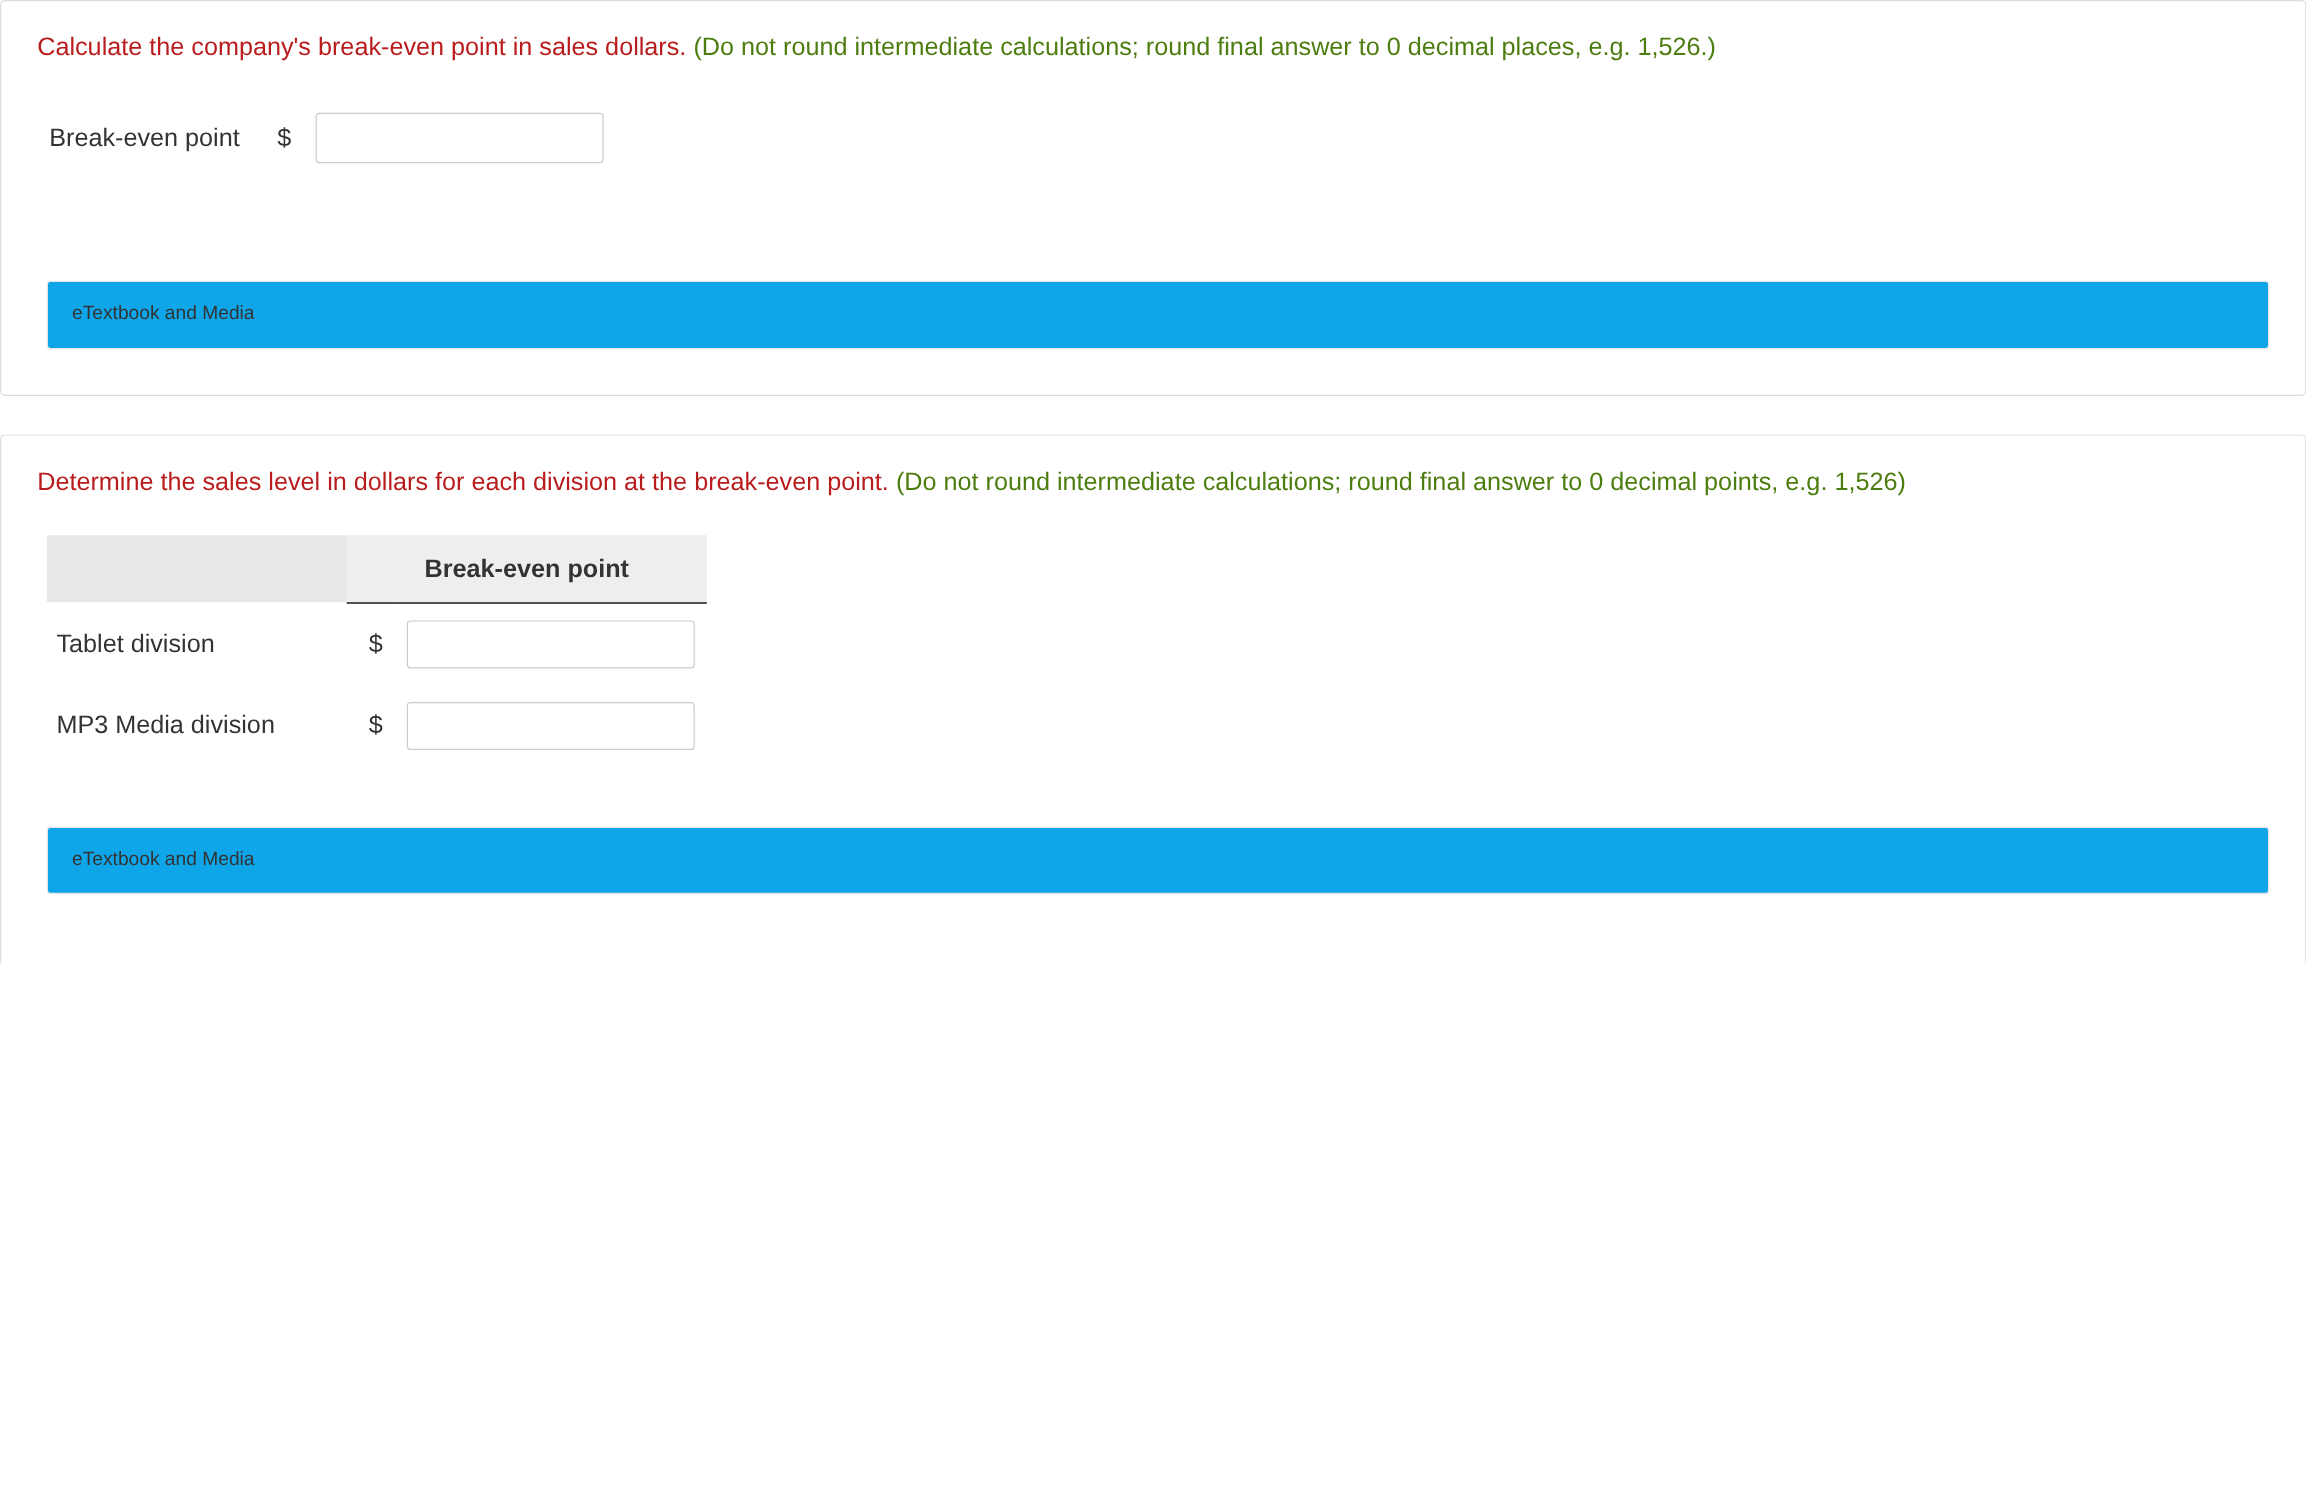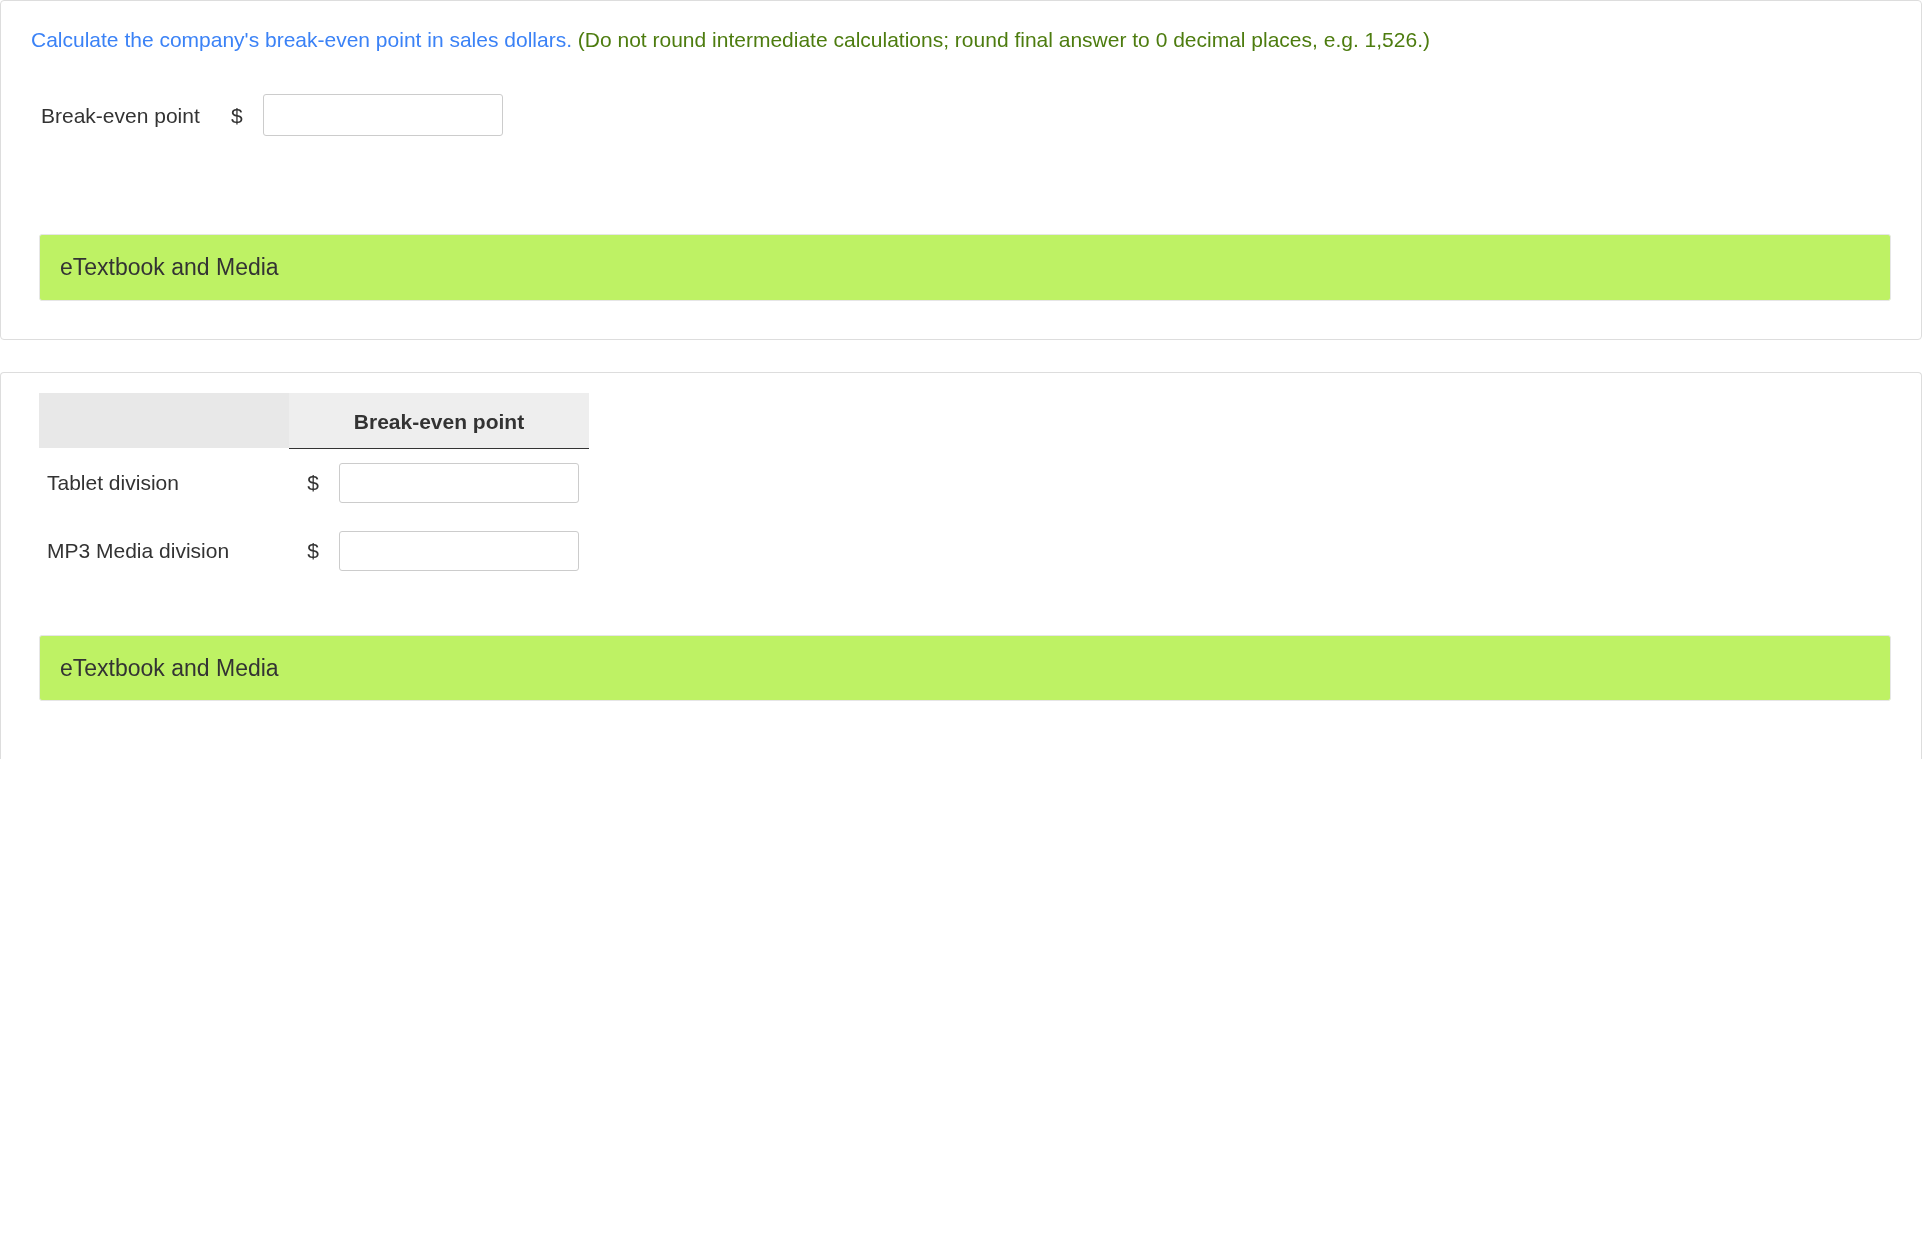--- a/index.html
+++ b/index.html
@@ -18,21 +18,21 @@
       border: 1px solid #ddd;
       border-radius: 4px;
       margin: 0 0 32px 0;
       padding: 0;
       background: #fff;
     }
     .question-prompt {
       padding: 24px 30px 10px 30px;
     }
     .prompt-text {
-      color: #3b82f6;
+      color: #b91c1c;
       display: inline;
     }
     .prompt-hint {
       color: #4d7c0f;
       display: inline;
     }
     .answer-area {
       padding: 30px 30px 40px 40px;
     }
     .answer-row {
@@ -53,25 +53,25 @@
       width: 240px;
       height: 42px;
       border: 1px solid #ccc;
       border-radius: 3px;
       padding: 6px 10px;
       font-size: 18px;
       background: #fff;
     }
     .etextbook-bar {
       margin: 40px 30px 38px 38px;
-      background: #bef264;
+      background: #0ea5e9;
       border: 1px solid #e6e6e6;
       border-radius: 3px;
       padding: 16px 20px;
-      font-size: 23px;
+      font-size: 16px;
       color: #333;
       cursor: pointer;
     }
     .table-container {
       padding: 20px 30px 10px 38px;
     }
     .answer-table {
       border-collapse: collapse;
     }
     .answer-table th {
@@ -133,20 +133,23 @@
     <div class="answer-row">
       <span class="answer-label">Break-even point</span>
       <span class="currency-symbol">$</span>
       <input type="text" class="answer-input" value="" style="">
     </div>
   </div>
   <div class="etextbook-bar">eTextbook and Media</div>
 </div>
 
 <div class="question-block second-block">
+  <div class="question-prompt">
+    <span class="prompt-text">Determine the sales level in dollars for each division at the break-even point. </span><span class="prompt-hint">(Do not round intermediate calculations; round final answer to 0 decimal points, e.g. 1,526)</span>
+  </div>
   <div class="table-container">
     <table class="answer-table">
       <thead>
         <tr>
           <th></th>
           <th colspan="2">Break-even point</th>
         </tr>
       </thead>
       <tbody>
         <tr>

